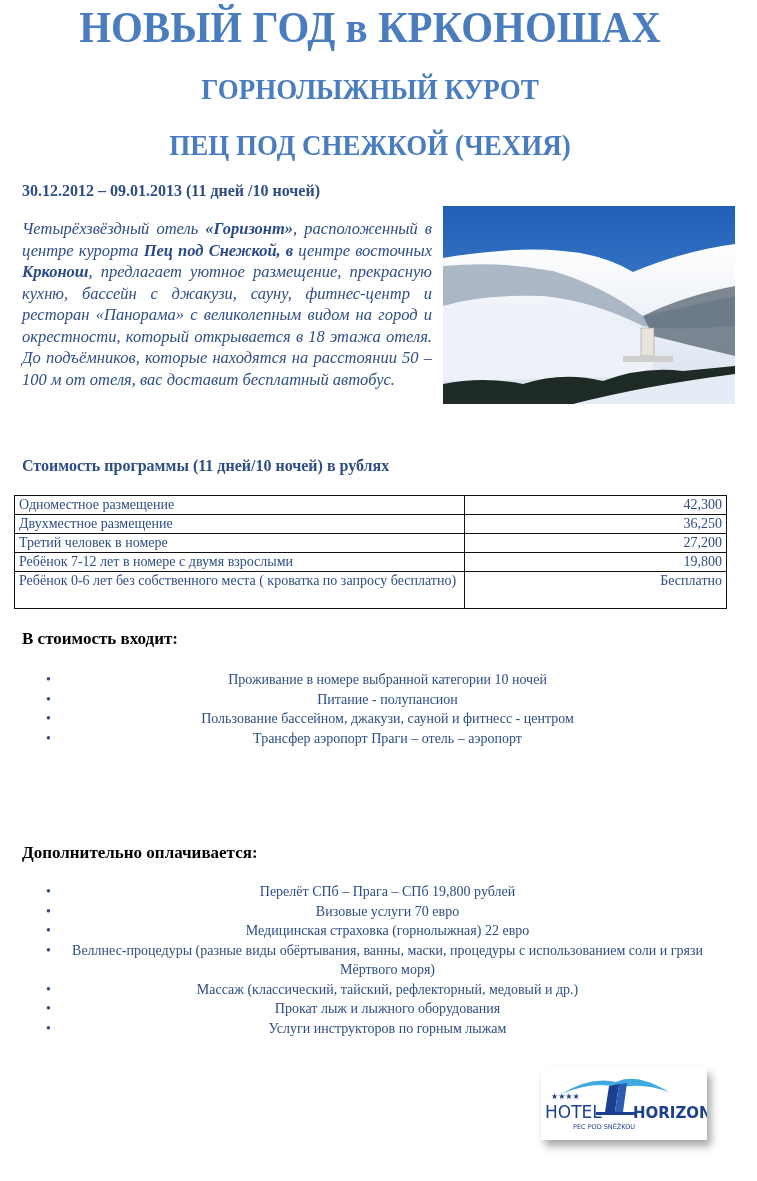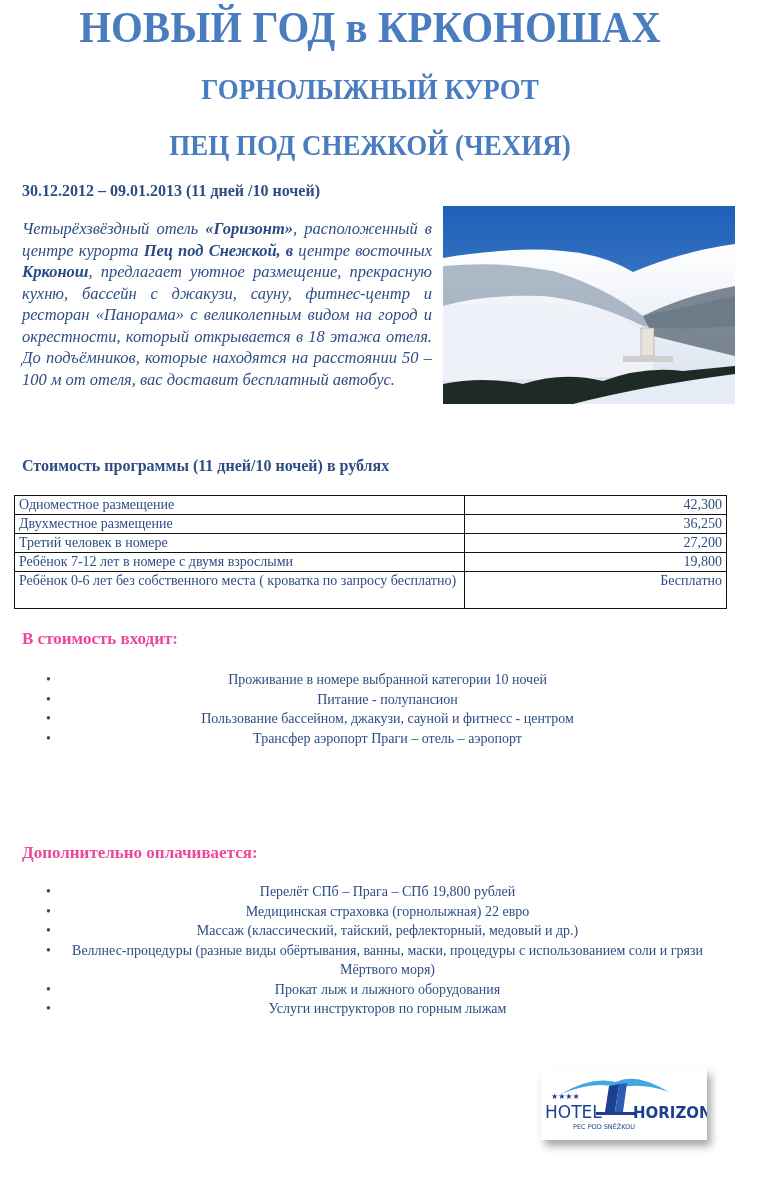--- a/index.html
+++ b/index.html
@@ -12,21 +12,21 @@
   .dates { position: absolute; left: 22px; top: 182px; font-size: 16px; font-weight: bold; color: #2e4d84; }
   .desc { position: absolute; left: 22px; top: 218px; width: 410px; font-style: italic; font-size: 16.5px;
           line-height: 21.5px; text-align: justify; color: #2e4d84; margin: 0; }
   .desc b { color: #2a4a86; }
   .photo { position: absolute; left: 443px; top: 206px; width: 292px; height: 198px; overflow: hidden; }
   .price-title { position: absolute; left: 22px; top: 457px; font-size: 16px; font-weight: bold; color: #2e4d84; }
   table.prices { position: absolute; left: 14px; top: 495px; width: 713px; border-collapse: collapse;
                  font-size: 14px; color: #2e4d84; }
   table.prices td { border: 1px solid #111; padding: 0 4px; line-height: 18px; vertical-align: top; }
   table.prices td.val { text-align: right; width: 253px; }
-  .sec-h { position: absolute; left: 22px; font-size: 17px; font-weight: bold; color: #ec4899; }
+  .sec-h { position: absolute; left: 22px; font-size: 17px; font-weight: bold; color: #000000; }
   ul.list { position: absolute; left: 46px; margin: 0; padding: 0; list-style: none; font-size: 14px;
             color: #2e4d84; width: 660px; text-align: center; }
   ul.list li { position: relative; padding-left: 23px; line-height: 19.5px; }
   ul.list li::before { content: "•"; position: absolute; left: 0; top: 0; font-size: 14px; color: #2e4d84; }
   .gap { margin-top: 8px; }
   .logo { position: absolute; left: 541px; top: 1068px; width: 166px; height: 72px; background: #fff;
           box-shadow: 4px 6px 8px rgba(0,0,0,0.35); }
 </style>
 </head>
 <body>
@@ -94,23 +94,24 @@
 <ul class="list" style="top:670px">
   <li>Проживание в номере выбранной категории 10 ночей</li>
   <li>Питание - полупансион</li>
   <li>Пользование бассейном, джакузи, сауной и фитнесс - центром</li>
   <li>Трансфер  аэропорт Праги – отель – аэропорт</li>
 </ul>
 
 <div class="sec-h" style="top:843px">Дополнительно оплачивается:</div>
 <ul class="list" style="top:882px">
   <li>Перелёт  СПб – Прага – СПб  19,800 рублей</li>
+  <li>Визовые услуги 70 евро</li>
   <li>Медицинская страховка (горнолыжная)  22 евро</li>
+  <li>Веллнес-процедуры  (разные виды обёртывания, ванны, маски,  процедуры с использованием соли и грязи Мёртвого моря)</li>
   <li> Массаж (классический, тайский, рефлекторный, медовый и др.)</li>
-  <li>Веллнес-процедуры  (разные виды обёртывания, ванны, маски,  процедуры с использованием соли и грязи Мёртвого моря)</li>
   <li>Прокат лыж и лыжного оборудования</li>
   <li>Услуги  инструкторов по горным лыжам</li>
 </ul>
 
 <div class="logo">
   <svg width="166" height="72" viewBox="0 0 166 72">
     <path d="M20 26 Q50 8 75 14 Q95 4 128 24 Q100 14 78 20 Q55 12 20 26 Z" fill="#3fa9e0"></path>
     <path d="M68 18 L78 16 L74 44 L64 44 Z" fill="#1d3f8f"></path>
     <path d="M78 16 L86 15 L82 44 L74 44 Z" fill="#2c5db0"></path>
     <rect x="55" y="44" width="40" height="3" fill="#1d3f8f"></rect>

